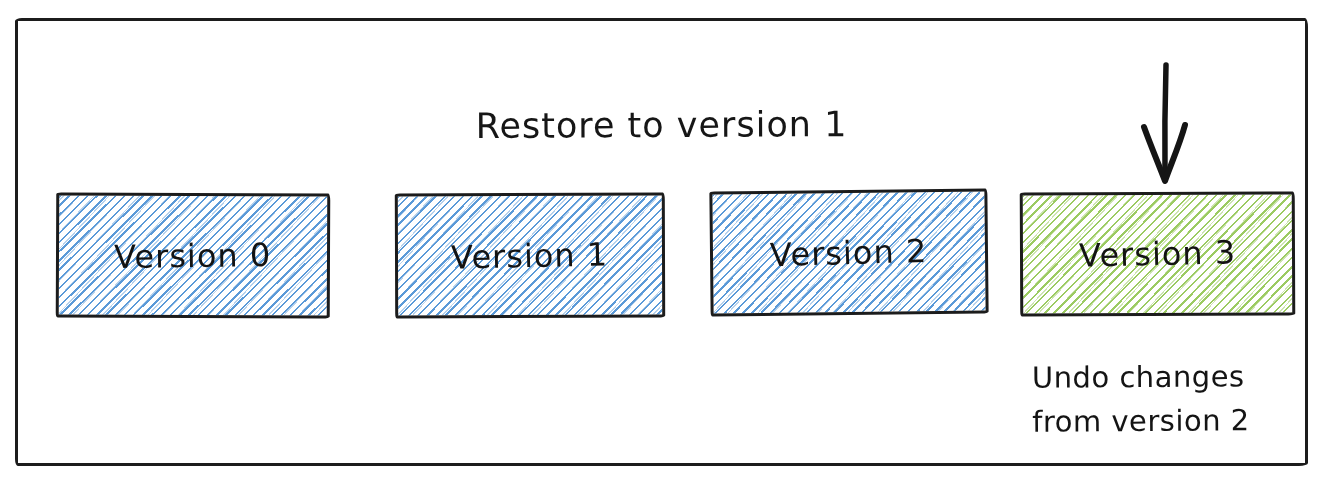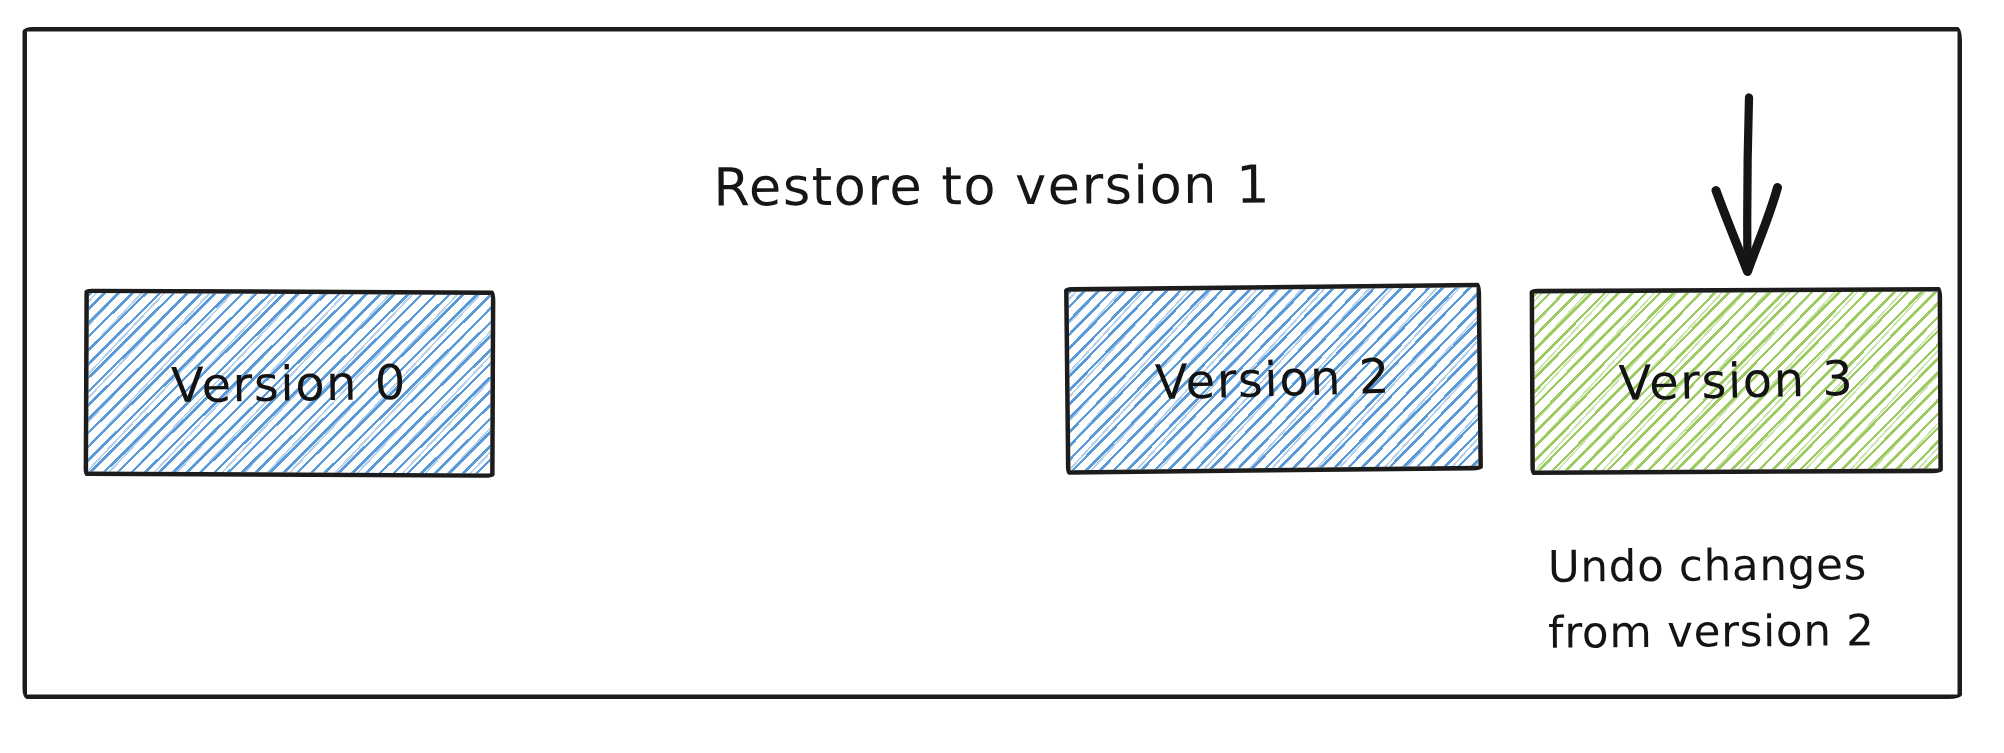--- a/index.html
+++ b/index.html
@@ -117,20 +117,23 @@
 
 <div class="canvas">
   <div class="frame">
 
     <div class="title">Restore to version 1</div>
 
     <div class="vbox hatch-blue box0">
       <span class="box-label">Version 0</span>
     </div>
 
+    <div class="vbox hatch-blue box1">
+      <span class="box-label">Version 1</span>
+    </div>
 
     <div class="vbox hatch-blue box2">
       <span class="box-label">Version 2</span>
     </div>
 
     <div class="vbox hatch-green box3">
       <span class="box-label">Version 3</span>
     </div>
 
     <svg class="arrow" viewBox="0 0 58 128" fill="none" xmlns="http://www.w3.org/2000/svg">

